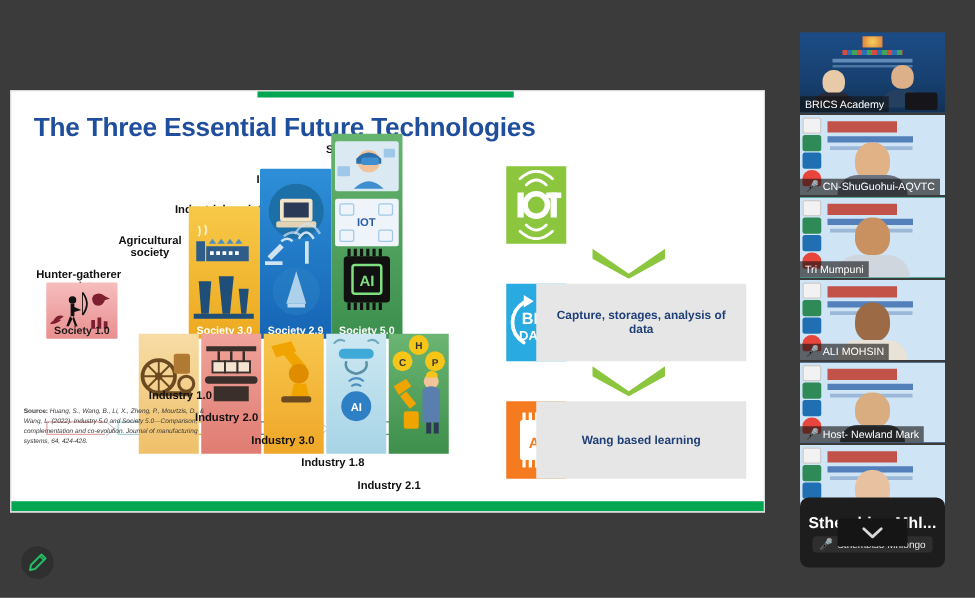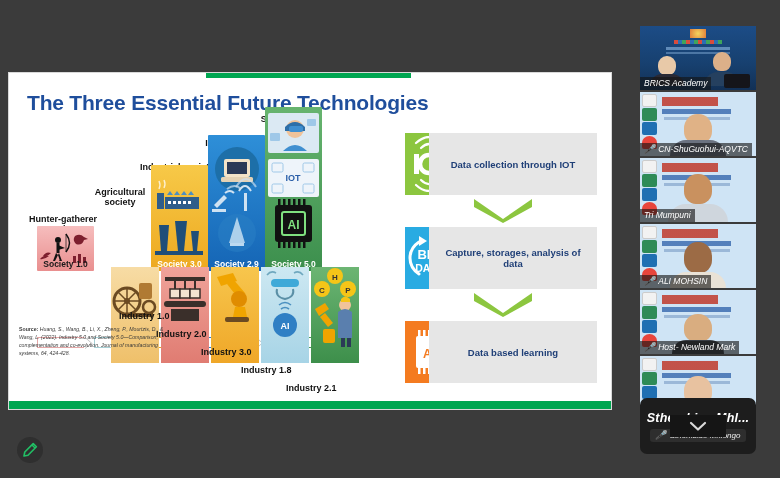--- a/index.html
+++ b/index.html
@@ -96,21 +96,21 @@
   
   .annotate-btn {
     position: absolute; left: 17px; top: 437px; width: 26px; height: 26px;
     border-radius: 50%; background: #2f2f2f;
     display: flex; align-items: center; justify-content: center;
     cursor: pointer;
   }
 
   
   .filmstrip {
-    position: absolute; left: 636px; top: 26px; width: 124px; height: 410px; font-style: italic;
+    position: absolute; left: 636px; top: 26px; width: 124px; height: 410px;
   }
   .vtile {
     position: absolute; left: 4px; width: 116px; height: 64px;
     overflow: hidden; background: #2b5f9e;
   }
   .vtile.active { outline: 2px solid #2bd97c; outline-offset: -2px; }
   .vname {
     position: absolute; left: 0px; bottom: 0px; max-width: 116px;
     background: rgba(20,20,20,0.62); color: #fff;
     font-size: 8.5px; padding: 1px 4px 2px 4px;
@@ -411,23 +411,20 @@
                   <path d="M9 49 q13 12 26 0"></path>
               </g>
               <g fill="#fff">
                 <rect x="7" y="18" width="5" height="20"></rect>
                 <rect x="30" y="18" width="12" height="4.5"></rect>
                 <rect x="33.5" y="18" width="5" height="20"></rect>
               </g>
               <circle cx="22" cy="28" r="9" fill="none" stroke="#fff" stroke-width="4.5"></circle>
             </svg>
           </div>
-          <div class="flow-box">
-            <span class="flow-text">Data collection through IOT</span>
-          </div>
         </div>
 
         <div class="chev" style="top:64px;">
           <svg width="62" height="26" viewBox="0 0 62 26">
             <path d="M2 2 L31 22 L60 2 L60 10 L31 26 L2 10 Z" fill="#8cc63f"></path>
           </svg>
         </div>
 
         <div class="flow-row" style="top:94px;">
           <div class="flow-icon" style="background:#29abe2;">
@@ -466,21 +463,21 @@
                   <rect x="31" y="6" width="2.5" height="6"></rect>
                 <rect x="11" y="44" width="2.5" height="6"></rect>
                   <rect x="16" y="44" width="2.5" height="6"></rect>
                   <rect x="21" y="44" width="2.5" height="6"></rect>
                   <rect x="26" y="44" width="2.5" height="6"></rect>
                   <rect x="31" y="44" width="2.5" height="6"></rect>
               </g>
             </svg>
           </div>
           <div class="flow-box">
-            <span class="flow-text">Data based learning</span>
+            <span class="flow-text">Wang based learning</span>
           </div>
         </div>
       </div>
     </div>
 
     <div class="annotate-btn">
       <svg width="16" height="16" viewBox="0 0 16 16">
         <path d="M11.2 1.6 L14.4 4.8 L6 13.2 L2 14 L2.8 10z" fill="none" stroke="#21c065" stroke-width="1.6" stroke-linejoin="round"></path>
         <path d="M10 3 L13 6" stroke="#21c065" stroke-width="1.4"></path>
       </svg>

